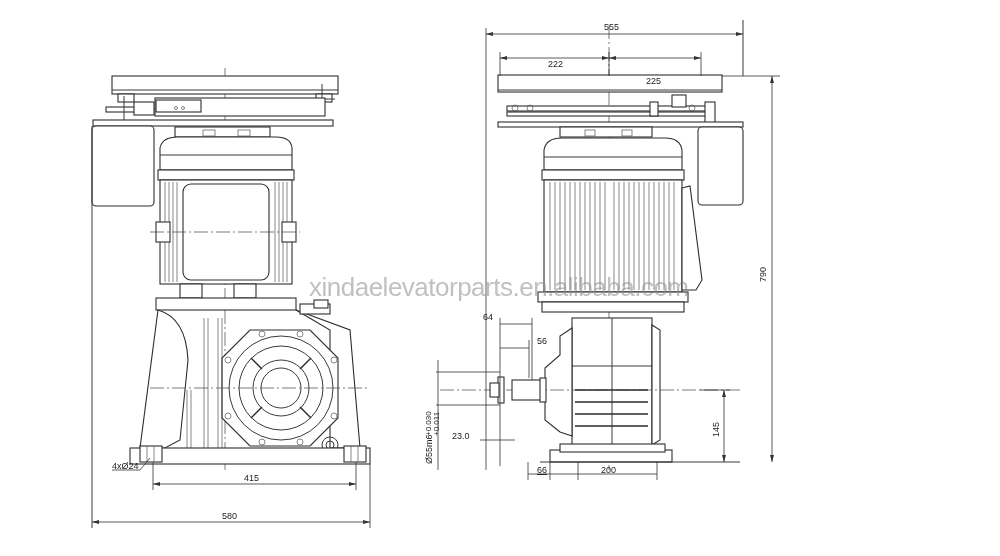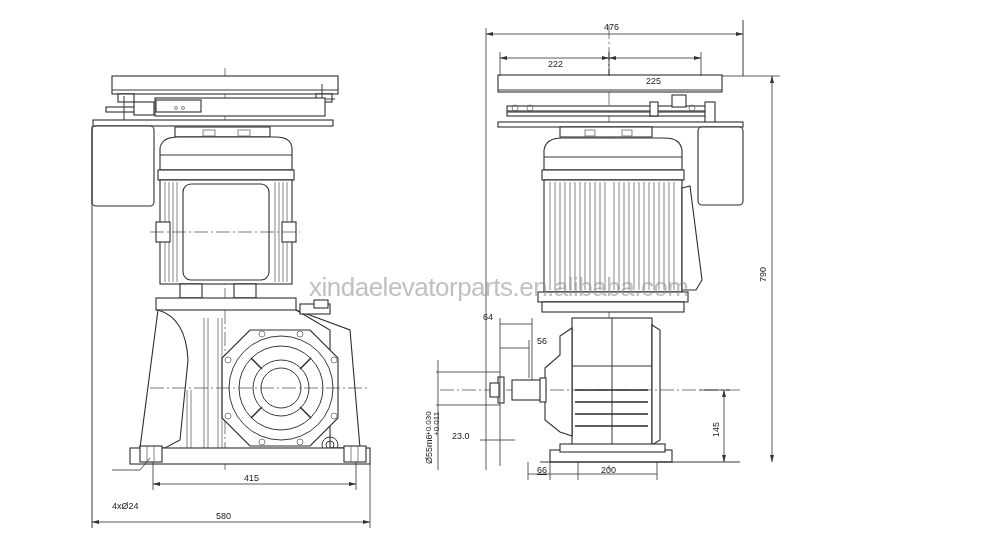--- a/index.html
+++ b/index.html
@@ -252,24 +252,24 @@
     <line class="dim" x1="480" y1="440" x2="515" y2="440"></line>
     <line class="dim" x1="550" y1="462" x2="550" y2="480"></line>
     <line class="dim" x1="578" y1="462" x2="578" y2="480"></line>
     <line class="dim" x1="657" y1="462" x2="657" y2="480"></line>
     <line class="dim" x1="528" y1="474" x2="657" y2="474"></line>
     <line class="dim" x1="528" y1="462" x2="528" y2="480"></line>
   </g>
 </svg>
 
 <span class="lbl" style="left:244px;top:473px;text-align:center;">415</span>
-<span class="lbl" style="left:216px;top:511px;">580</span>
-<span class="lbl" style="left:112px;top:461px;margin-top:40px;">4xØ24</span>
-
-<span class="lbl" style="left:604px;top:22px;">476</span>
+<span class="lbl" style="left:222px;top:511px;">580</span>
+<span class="lbl" style="left:112px;top:461px;">4xØ24</span>
+
+<span class="lbl" style="left:604px;top:22px;">555</span>
 <span class="lbl" style="left:548px;top:47px;margin-top:12px;">222</span>
 <span class="lbl" style="left:646px;top:46px;margin-top:30px;">225</span>
 <span class="lbl rot" style="left:758px;top:282px;">790</span>
 <span class="lbl rot" style="left:711px;top:437px;">145</span>
 <span class="lbl" style="left:483px;top:312px;text-align:center;">64</span>
 <span class="lbl" style="left:537px;top:336px;">56</span>
 <span class="lbl" style="left:452px;top:431px;">23.0</span>
 <span class="lbl" style="left:537px;top:465px;text-decoration:underline;">66</span>
 <span class="lbl" style="left:601px;top:465px;">200</span>
 <span class="lbl rot" style="left:424px;top:464px;">Ø55m6</span>

